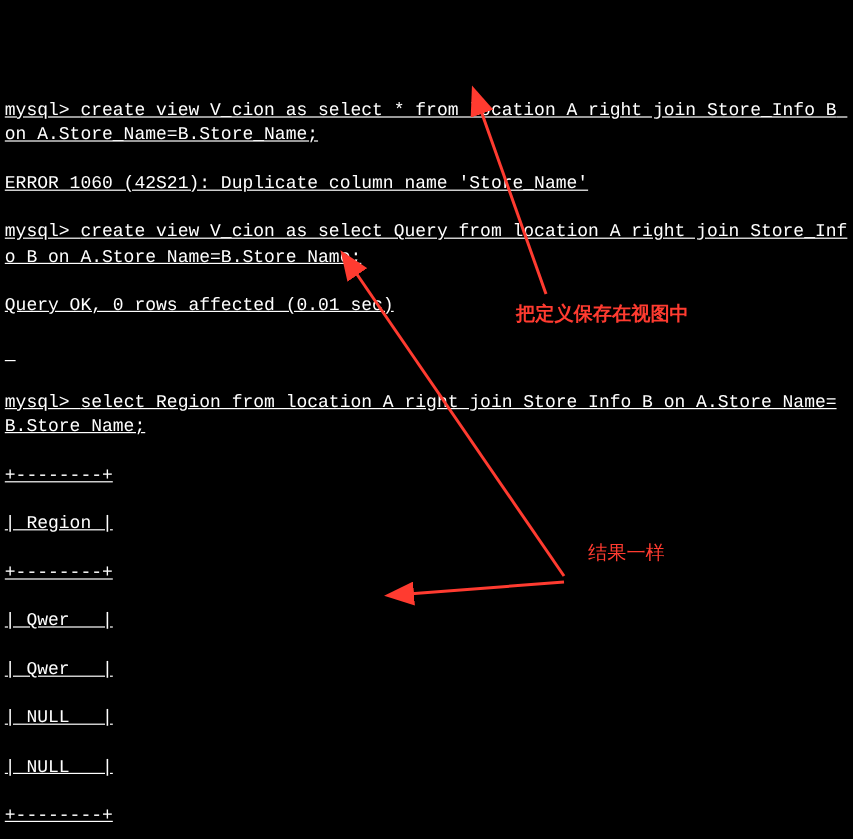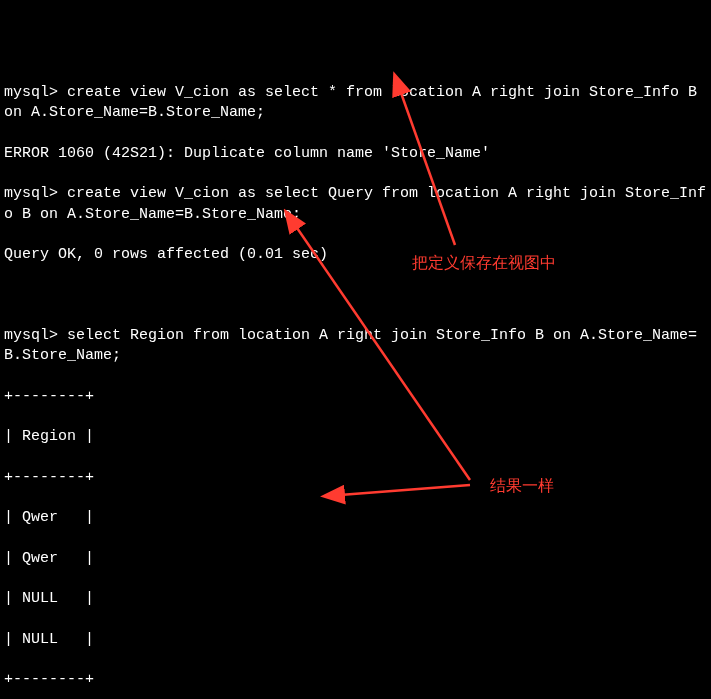--- a/index.html
+++ b/index.html
@@ -10,21 +10,21 @@
     font-size: 15px;
     line-height: 1.35;
     width: 711px;
     height: 699px;
     padding: 2px 4px;
     white-space: pre-wrap;
     word-break: break-all;
     position: relative;
     overflow: hidden;
   }
-  .line { white-space: pre-wrap; }
+  .line { white-space: pre-wrap; text-decoration: underline; }
   .annotation {
     position: absolute;
     color: #ff3b30;
     font-family: "Microsoft YaHei", "SimSun", sans-serif;
     font-size: 16px;
     font-weight: 400;
     pointer-events: none;
   }
   svg.overlay {
     position: absolute;
@@ -73,17 +73,17 @@
     </marker>
   </defs>
 
   <line x1="455" y1="245" x2="400" y2="90" stroke="#ff3b30" stroke-width="2.5" marker-end="url(#arrowhead)"></line>
 
   <line x1="470" y1="480" x2="295" y2="225" stroke="#ff3b30" stroke-width="2.5" marker-end="url(#arrowhead)"></line>
 
   <line x1="470" y1="485" x2="340" y2="495" stroke="#ff3b30" stroke-width="2.5" marker-end="url(#arrowhead)"></line>
 </svg>
 
-<div class="annotation" style="left:412px; top:252px;">把定义保存在视图中</div>
-<div class="annotation" style="left:490px; top:475px;">结果一样</div>
+<div class="annotation" style="left:430px; top:252px;font-weight:bold;">把定义保存在视图中</div>
+<div class="annotation" style="left:490px; top:451px;">结果一样</div>
 
 
 
 
 </body></html>

